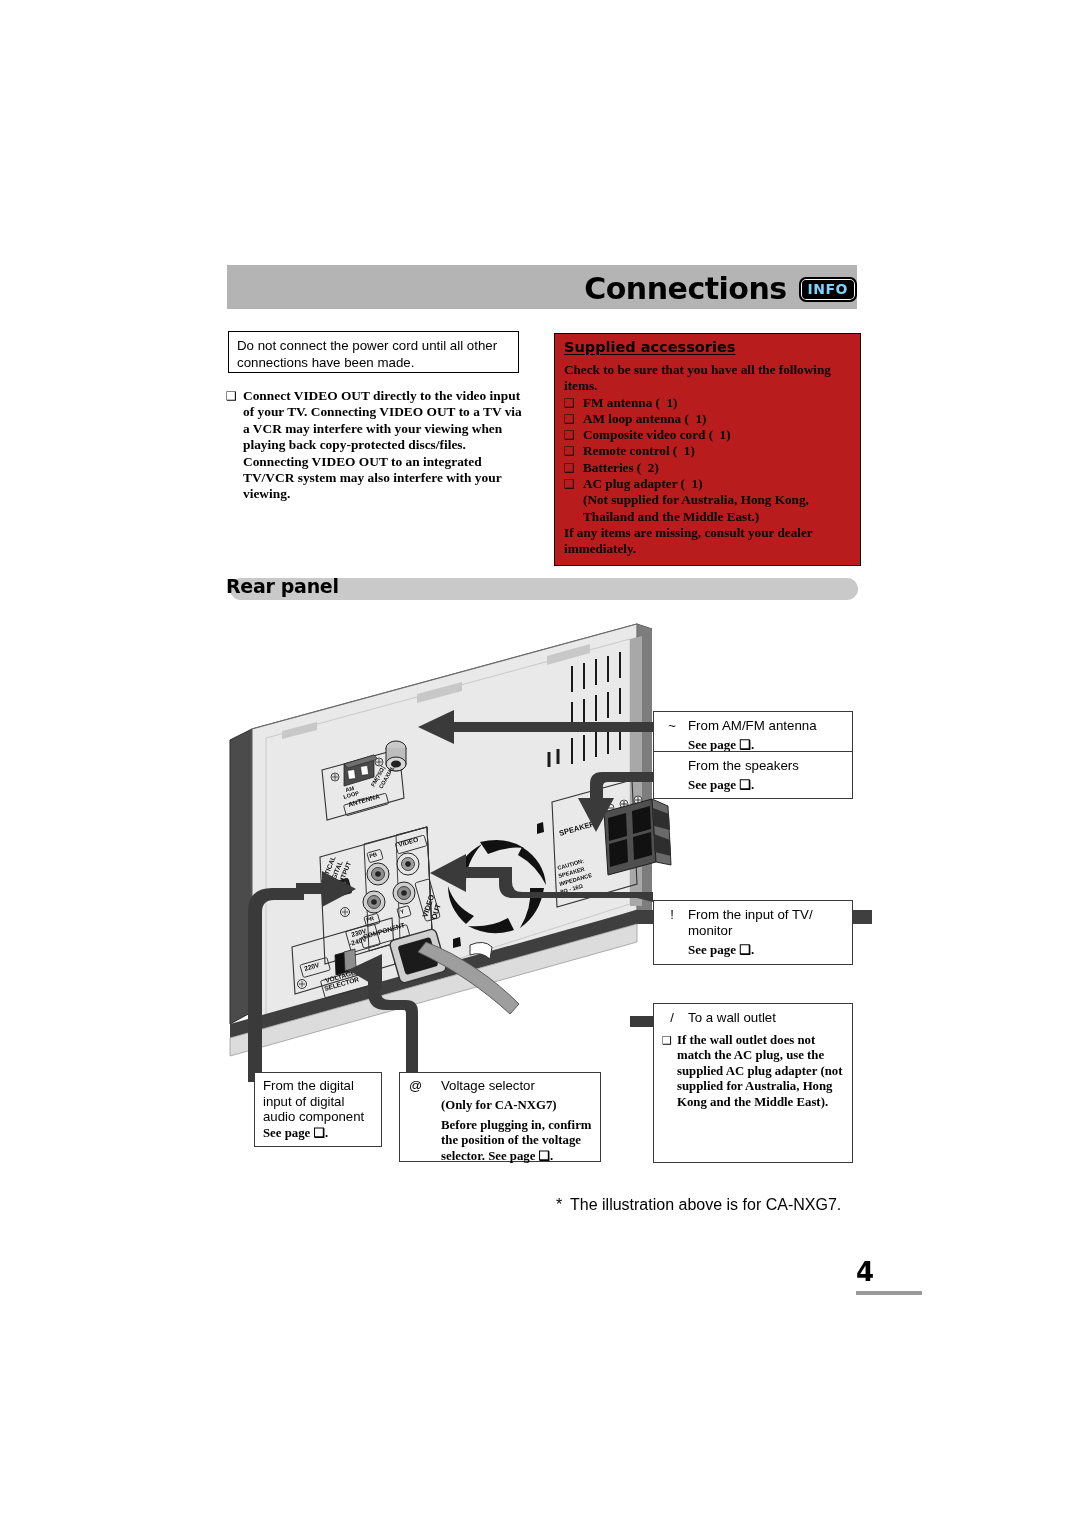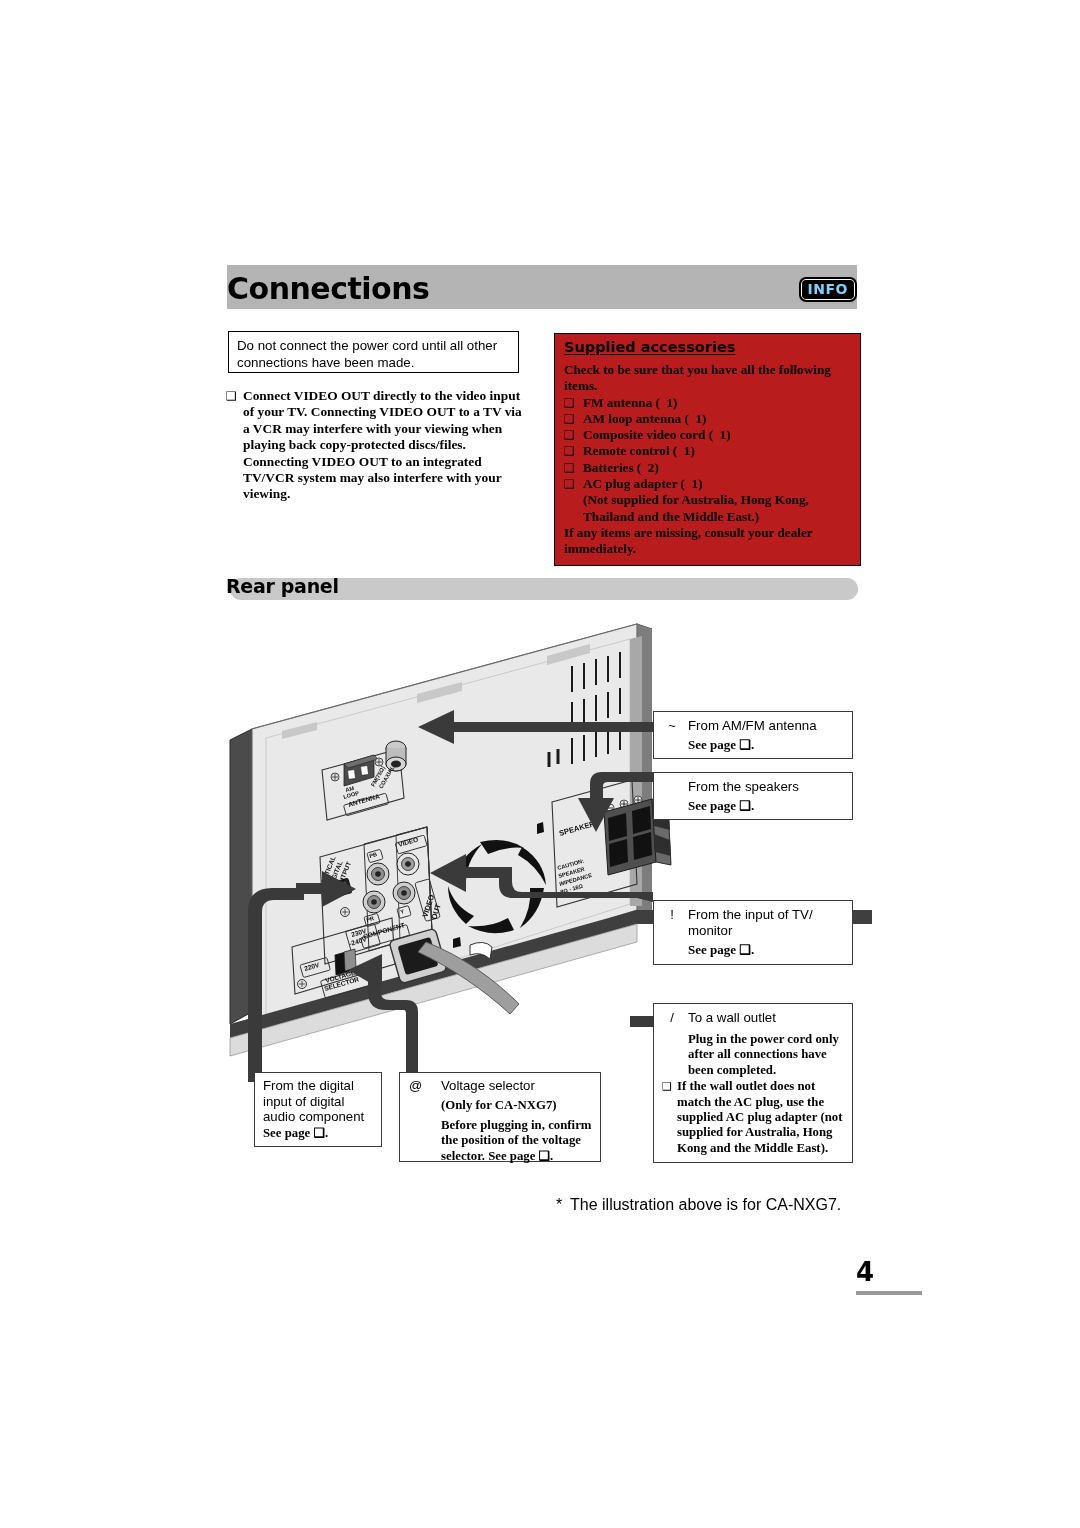--- a/index.html
+++ b/index.html
@@ -1,21 +1,21 @@
 <!DOCTYPE html>
 <html><head>
 <meta charset="utf-8">
 <style>
   html,body{margin:0;padding:0;background:#ffffff;}
   body{width:1080px;height:1528px;position:relative;font-family:"Liberation Sans",sans-serif;color:#000;}
   .page{position:absolute;left:0;top:0;width:1080px;height:1528px;}
 
   
   .title-bar{position:absolute;left:227px;top:265px;width:630px;height:44px;background:#b4b4b4;}
-  .title-inner{position:absolute;left:0;top:0;width:630px;height:48px;display:flex;align-items:center;justify-content:space-between;gap:12px;}
+  .title-inner{position:absolute;left:0;top:0;width:630px;height:48px;display:flex;align-items:center;justify-content:flex-end;gap:12px;}
   .title-text{font-family:"DejaVu Sans",sans-serif;font-weight:bold;font-size:30px;letter-spacing:-0.5px;color:#000;line-height:1;}
   .info-badge{display:inline-flex;align-items:center;justify-content:center;background:#000;color:#7dd3fc;border-radius:7px;padding:2px 7px 3px 7px;font-family:"DejaVu Sans",sans-serif;font-weight:bold;font-size:14px;letter-spacing:0.5px;border:2px solid #000;box-shadow:0 0 0 1px #fff inset;}
 
   
   .notice-box{position:absolute;left:228px;top:331px;width:289px;height:40px;border:1.6px solid #000;background:#fff;}
   .notice-text{position:absolute;left:8px;top:6px;width:275px;font-size:13.3px;line-height:16.5px;font-family:"Liberation Sans",sans-serif;}
 
   
   .bullet-para{position:absolute;left:226px;top:388px;width:300px;font-family:"Liberation Serif",serif;font-weight:bold;font-size:13.4px;line-height:16.4px;}
   .bullet-para .bl{position:absolute;left:0;top:0;font-family:"DejaVu Sans",sans-serif;font-size:12px;}
@@ -40,21 +40,21 @@
   .diagram{position:absolute;left:222px;top:612px;width:650px;height:580px;}
   .diagram svg{position:absolute;left:0;top:0;}
 
   
   .co{position:absolute;border:1.4px solid #3a3a3a;background:#fff;box-sizing:border-box;}
   .co .key{position:absolute;left:9px;top:6px;width:18px;text-align:center;font-family:"Liberation Sans",sans-serif;font-size:13px;}
   .co .ttl{position:absolute;left:34px;top:6px;right:6px;font-family:"Liberation Sans",sans-serif;font-size:13.3px;line-height:16px;}
   .co .sub{position:absolute;left:34px;font-family:"Liberation Serif",serif;font-weight:bold;font-size:13px;line-height:15.6px;}
 
   .co1{left:653px;top:711px;width:200px;height:48px;}
-  .co2{left:653px;top:772px;width:200px;height:48px;text-decoration:underline;}
+  .co2{left:653px;top:751px;width:200px;height:48px;text-decoration:underline;}
   .co3{left:653px;top:900px;width:200px;height:65px;}
   .co4{left:653px;top:1003px;width:200px;height:160px;}
   .co5{left:254px;top:1072px;width:128px;height:75px;}
   .co6{left:399px;top:1072px;width:202px;height:90px;}
 
   .co4 .body{position:absolute;left:8px;top:28px;right:7px;font-family:"Liberation Serif",serif;font-weight:bold;font-size:12.8px;line-height:15.4px;}
   .co4 .body .ind{display:block;padding-left:26px;}
   .co4 .body .bl2{position:relative;padding-left:15px;display:block;margin-top:1px;}
   .co4 .body .bl2 .mk{position:absolute;left:0;top:0;font-family:"DejaVu Sans",sans-serif;font-size:11px;}
 
@@ -345,21 +345,20 @@
   <div class="co co3">
     <div class="key">!</div>
     <div class="ttl">From the input of TV/ monitor</div>
     <div class="sub" style="top:41px">See page ❑.</div>
   </div>
 
   <div class="co co4">
     <div class="key">/</div>
     <div class="ttl">To a wall outlet</div>
     <div class="body">
-      <span class="ind">Plug in the power cord only after all connections have been completed.</span>
       <span class="bl2">
         <span class="mk">❑</span>
         <span>If the wall outlet does not match the AC plug, use the supplied AC plug adapter (not supplied for Australia, Hong Kong and the Middle East).</span>
       </span>
     </div>
   </div>
 
   <div class="co co5">
     <div class="t5">From the digital input of digital audio component</div>
     <div class="s5">See page ❑.</div>

